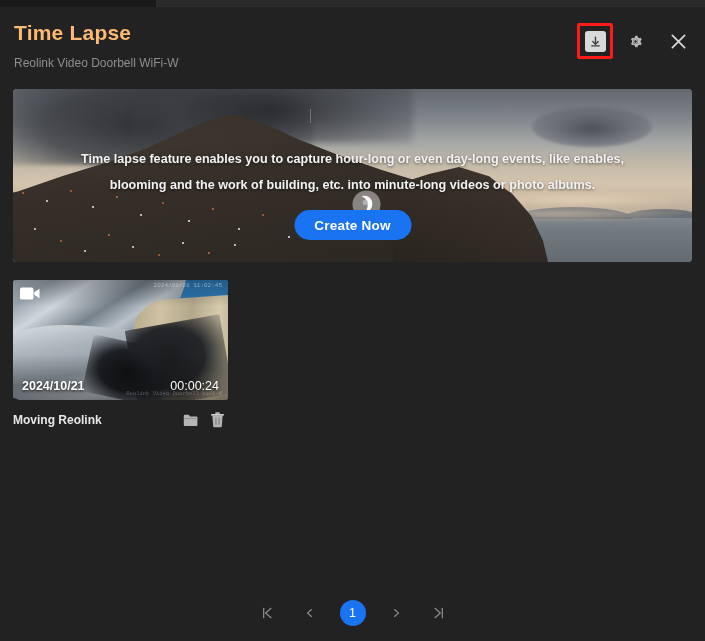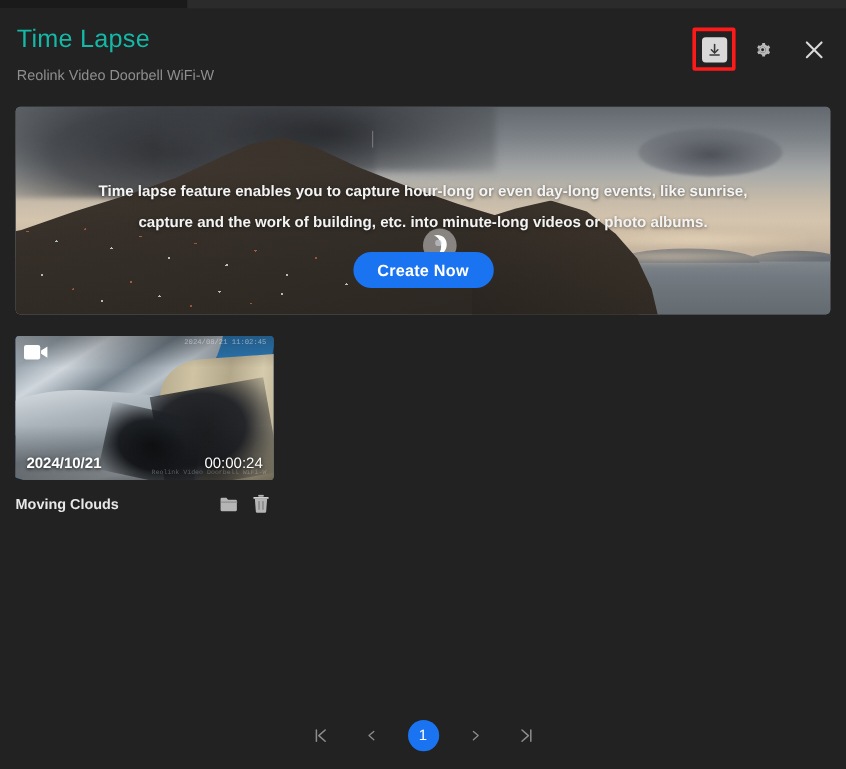--- a/index.html
+++ b/index.html
@@ -52,22 +52,22 @@
     position: absolute;
     top: 7px; left: 0;
     width: 705px;
     height: 73px;
   }
   .page-title {
     position: absolute;
     left: 14px;
     top: 14px;
     font-size: 21px;
-    font-weight: normal;
-    color: #14b8a6;
+    font-weight: bold;
+    color: #fdba74;
     letter-spacing: 0.2px;
     text-align: right;
   }
   .page-subtitle {
     position: absolute;
     left: 14px;
     top: 49px;
     font-size: 12px;
     color: #8e8e8e;
   }
@@ -530,21 +530,21 @@
     </div>
 
     <div class="wm">
       <svg width="33" height="33" viewBox="0 0 40 40">
         <circle cx="20" cy="20" r="17" fill="rgba(255,255,255,0.42)"></circle>
         <path d="M14 10c7-2 13 2 13 9 0 6-4 10-9 11 3-4 4-8 3-12-1-4-4-7-7-8z" fill="#ffffff"></path>
         <circle cx="18.5" cy="17.5" r="3.2" fill="rgba(190,195,200,0.75)"></circle>
       </svg>
     </div>
 
-    <div class="banner-text">Time lapse feature enables you to capture hour-long or even day-long events, like sunrise, capture and the work of building, etc. into minute-long videos or photo albums.</div>
+    <div class="banner-text">Time lapse feature enables you to capture hour-long or even day-long events, like enables, blooming and the work of building, etc. into minute-long videos or photo albums.</div>
     <button class="create-btn">Create Now</button>
   </div>
 
   <div class="grid">
     <div class="card">
 
       <div class="thumb">
         <div class="thumb-img">
           <div class="ti-sky"></div>
           <div class="ti-blue-band"></div>
@@ -564,21 +564,21 @@
             <rect x="0" y="2" width="18" height="16" rx="2.5" fill="#ffffff"></rect>
             <path d="M19 8.2l7-4.4v12.4l-7-4.4z" fill="#ffffff"></path>
           </svg>
         </div>
 
         <div class="thumb-date">2024/10/21</div>
         <div class="thumb-dur">00:00:24</div>
       </div>
 
       <div class="card-foot">
-        <div class="card-name">Moving Clouds</div>
+        <div class="card-name">Moving Reolink</div>
         <div class="foot-icons">
           <button class="foot-btn">
             <svg width="16" height="14" viewBox="0 0 20 17">
               <path d="M1 3.2A1.2 1.2 0 0 1 2.2 2h4.9l1.7 2h8A1.2 1.2 0 0 1 18 5.2v9.6A1.2 1.2 0 0 1 16.8 16H2.2A1.2 1.2 0 0 1 1 14.8V3.2z" fill="#b5b5b5"></path>
               <path d="M1.6 6h16.8v1.1H1.6z" fill="#8f8f8f"></path>
             </svg>
           </button>
           <button class="foot-btn">
             <svg width="15" height="16" viewBox="0 0 18 20">
               <path d="M2.6 4.6h12.8l-1 13.2a1.4 1.4 0 0 1-1.4 1.3H5a1.4 1.4 0 0 1-1.4-1.3L2.6 4.6z" fill="#b5b5b5"></path>

